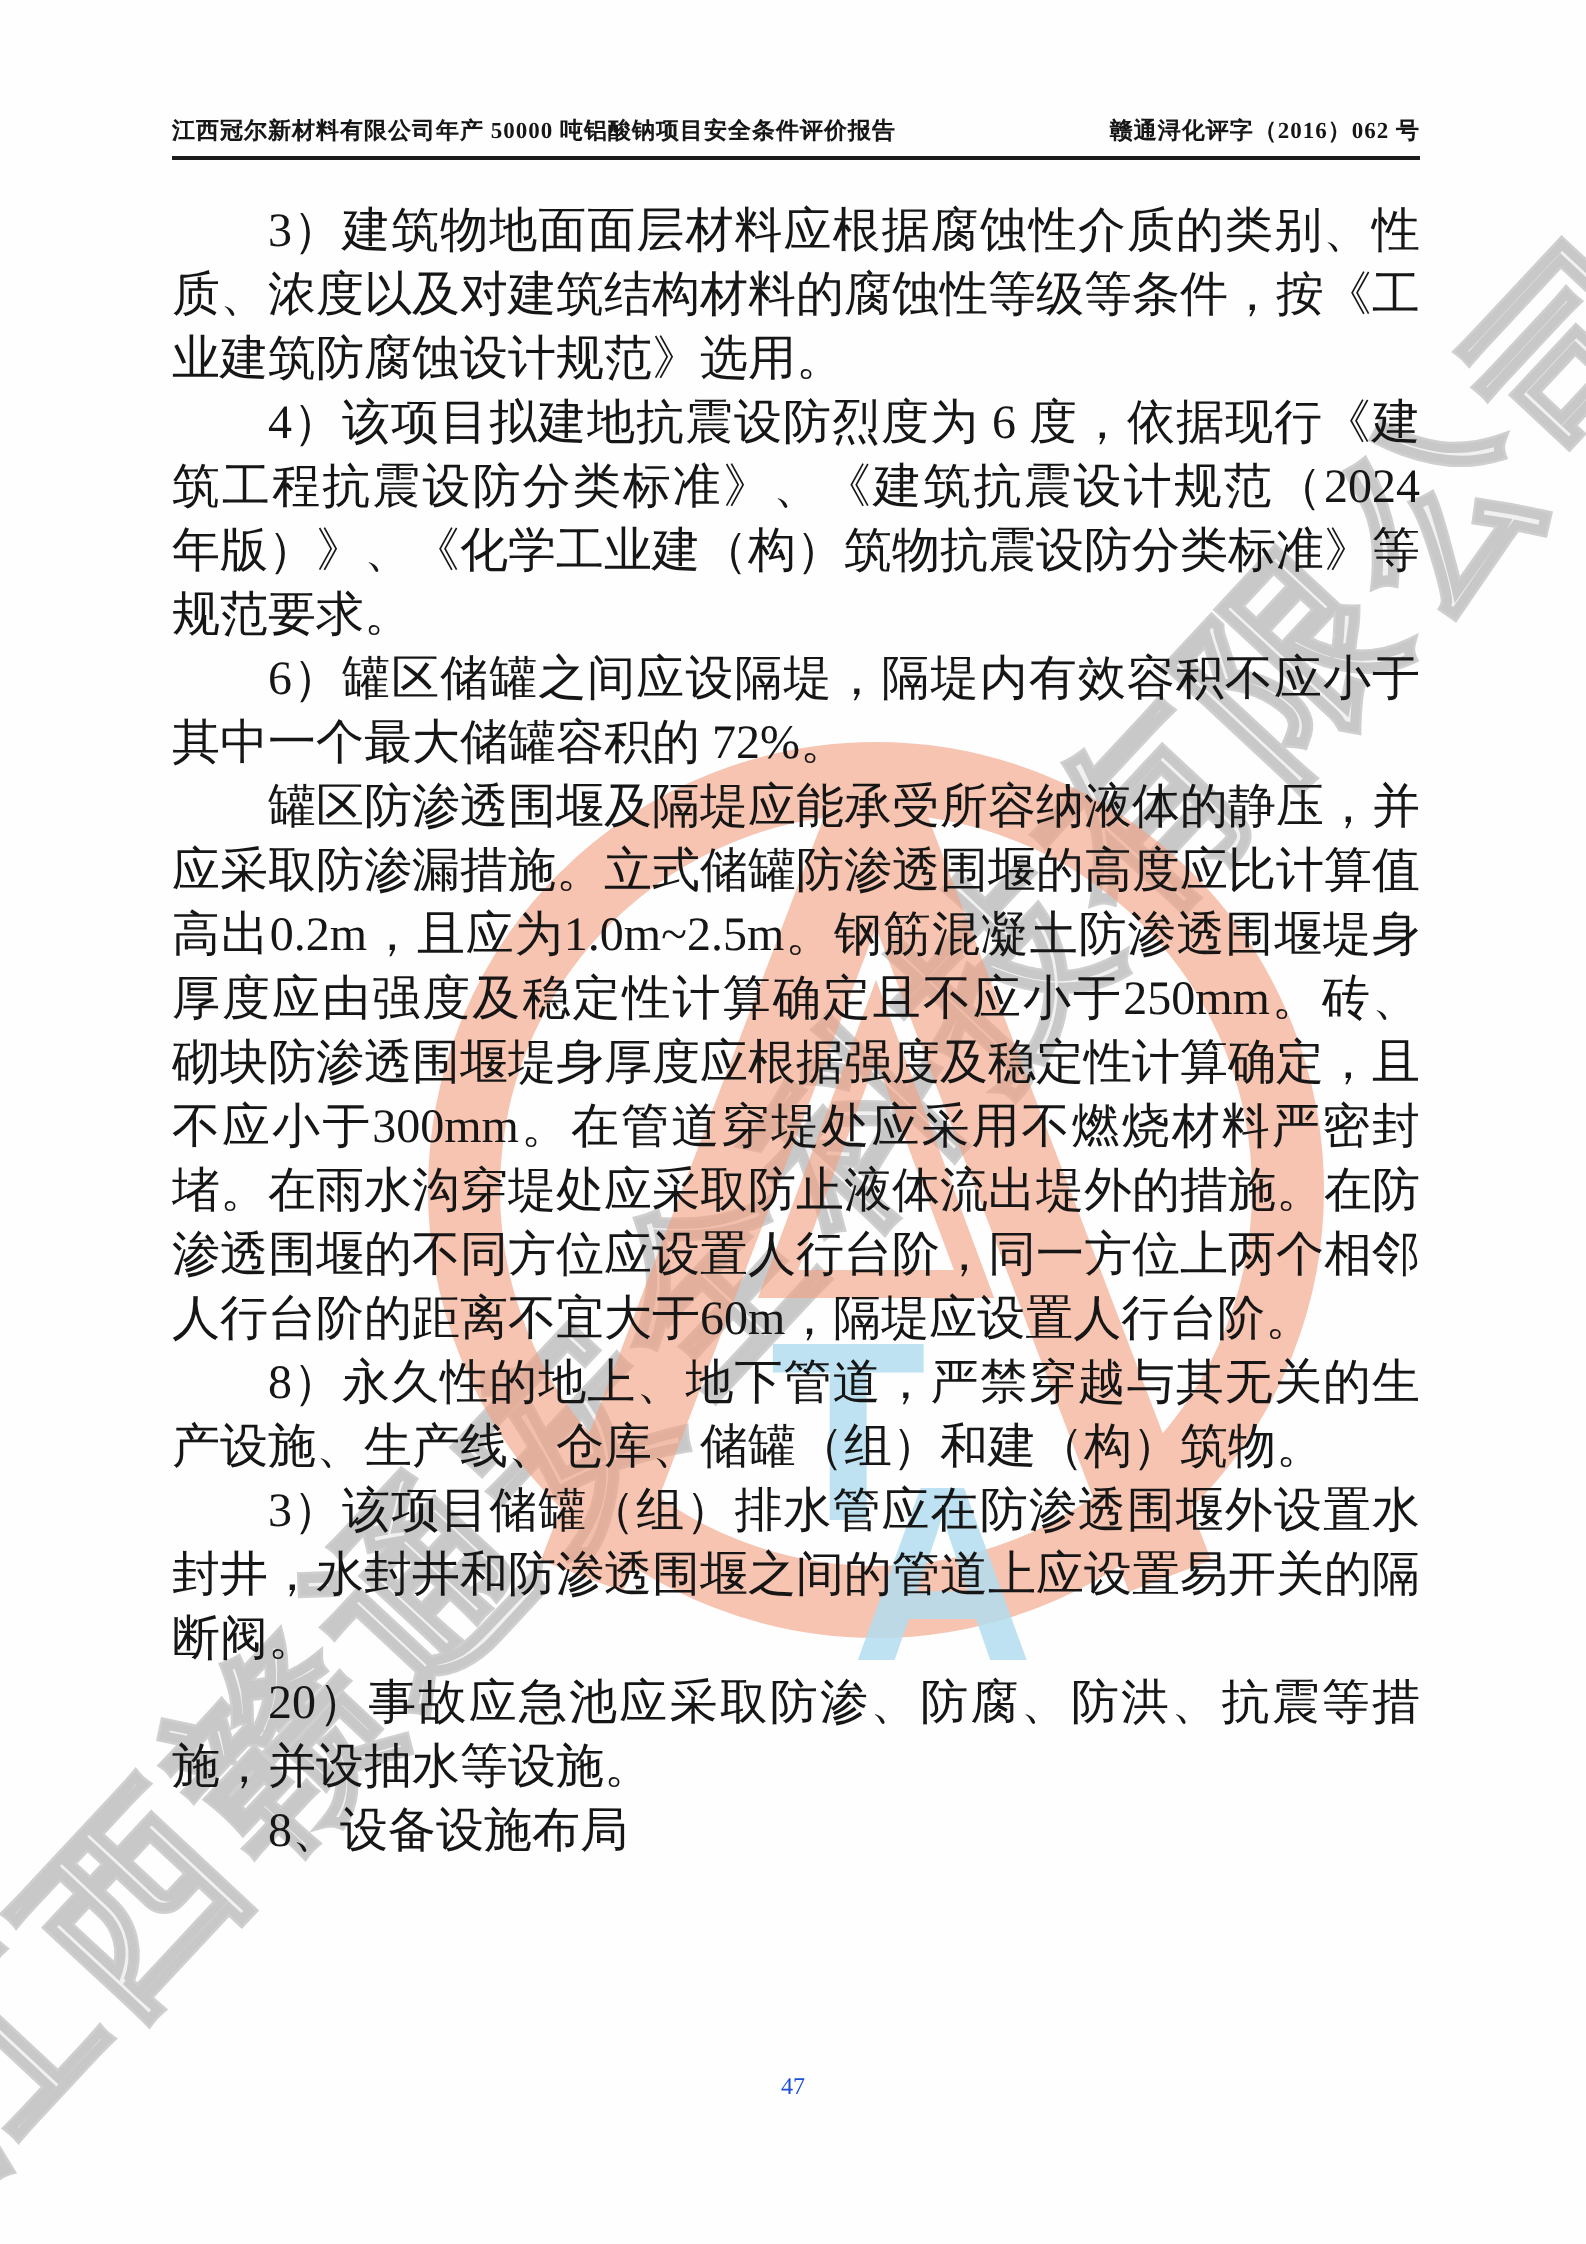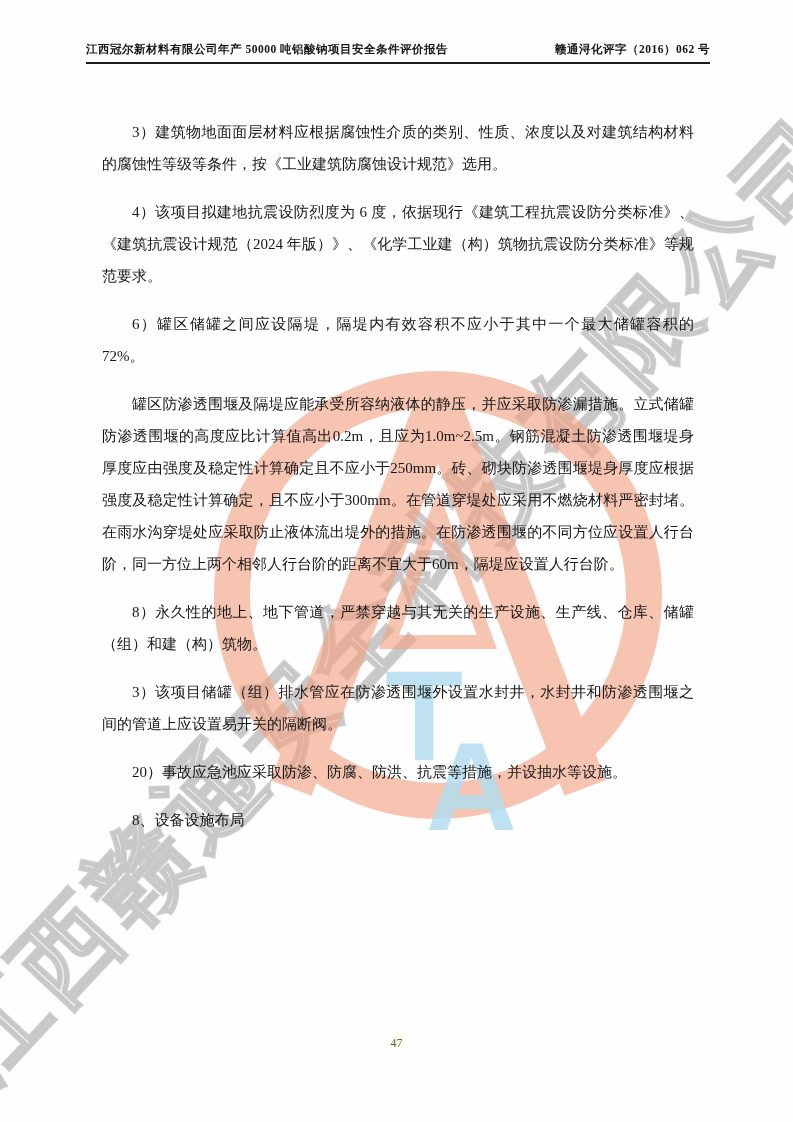--- a/index.html
+++ b/index.html
@@ -40,54 +40,54 @@
   .wm-logo .acounter{fill:none;stroke:var(--stamp-orange,#f2a182);stroke-width:14;}
   .wm-logo .bluetxt{
     fill:var(--stamp-blue,#85cbe6);
     font-family:"Liberation Sans","DejaVu Sans",sans-serif;
     font-weight:bold;
     opacity:0.85;
   }
   
   .header{
     position:absolute;
-    left:86px;right:83px;top:42px;
+    left:86px;right:83px;top:58px;
     display:flex;
     justify-content:space-between;
     align-items:flex-end;
     border-bottom:2px solid #1c1c1c;
     padding-bottom:5px;
     font-size:11.5px;
     font-weight:bold;
     letter-spacing:0.5px;
     z-index:2;
   }
   
   .content{
     position:absolute;
     left:86px;top:100px;
     width:624px;
     z-index:2;
   }
   .content p{
-    margin:16px;
-    font-size:15px;
+    margin:0;
+    font-size:24px;
     line-height:32px;
     text-align:justify;
     text-justify:inter-ideograph;
     text-indent:2em;
   }
   
   .page-number{
     position:absolute;
     left:0;right:0;
     top:1036px;
     text-align:center;
     font-size:12px;
-    color:#4d7c0f;
+    color:#1d4ed8;
     z-index:2;
   }
 </style>
 </head>
 <body>
 
 <div class="page">
 
   <div class="wm-diagonal">江西赣通安全科技有限公司</div>
 

